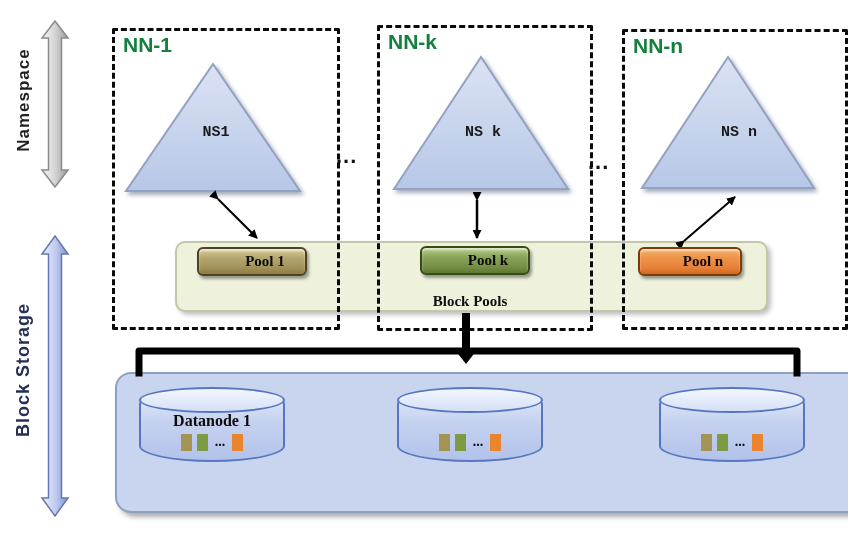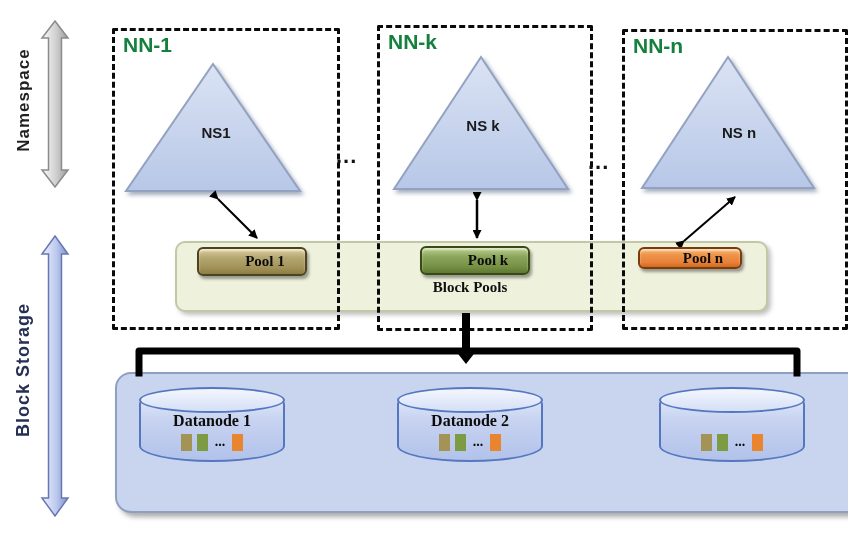--- a/index.html
+++ b/index.html
@@ -18,50 +18,50 @@
   
   .nn-box{
     position:absolute;border:3px dashed #0a0a0a;border-radius:2px;background:transparent;z-index:2;
   }
   .nn-label{
     position:absolute;left:8px;top:2px;font-size:21px;font-weight:bold;color:#15803d;
     font-family:"Liberation Sans",sans-serif;
   }
   .ns-label{
     position:absolute;width:100px;text-align:center;z-index:4;
-    font-family:Liberation Sans, sans-serif;font-weight:bold;font-size:15px;color:#1a1a1a;
+    font-family:Liberation Mono, monospace;font-weight:bold;font-size:15px;color:#1a1a1a;
   }
   .dots{
     position:absolute;font-size:22px;font-weight:bold;color:#111;z-index:2;
     font-family:"Liberation Sans",sans-serif;letter-spacing:1px;
   }
 
   
   #block-pools-band{
     position:absolute;left:175px;top:241px;width:593px;height:71px;z-index:1;
     background:var(--band-bg,#eef1dc);
     border:2px solid #c2c8a6;border-radius:10px;box-sizing:border-box;
     box-shadow:3px 3px 4px rgba(120,120,120,0.45);
   }
   #block-pools-label{
-    position:absolute;left:248px;top:36px;width:90px;text-align:center;
+    position:absolute;left:248px;top:50px;width:90px;text-align:center;
     font-family:"Liberation Serif",serif;font-weight:bold;font-size:15px;color:#101010;
   }
   .pool{
     position:absolute;z-index:4;border-radius:6px;box-sizing:border-box;
     display:flex;align-items:center;justify-content:center;
     font-family:"Liberation Serif",serif;font-weight:bold;font-size:15px;color:#0c0c0c;
     box-shadow:2px 3px 3px rgba(80,80,80,0.55), inset 0 2px 2px rgba(255,255,255,0.55);
     padding-left:26px;
   }
   #pool-1{left:197px;top:247px;width:110px;height:29px;border:2px solid #4e431f;
     background:linear-gradient(180deg,#dbcf9f 0%,#b5a771 35%,#a29258 75%,#8d7d46 100%);}
   #pool-k{left:420px;top:246px;width:110px;height:29px;border:2px solid #394a16;
     background:linear-gradient(180deg,#bccf8e 0%,#8aa65c 35%,#768f44 75%,#5d7a30 100%);}
-  #pool-n{left:638px;top:247px;width:104px;height:22px;border:2px solid #7a3c0c;
+  #pool-n{left:638px;top:247px;width:104px;height:29px;border:2px solid #7a3c0c;
     background:linear-gradient(180deg,#f7b571 0%,#ee9347 35%,#e8813a 75%,#cf6a1c 100%);}
 
   
   #common-storage{
     position:absolute;left:115px;top:372px;width:780px;height:141px;z-index:1;
     background:var(--storage-bg,#c9d5ef);
     border:2px solid #8ea0c2;border-radius:16px;box-sizing:border-box;
     box-shadow:4px 4px 5px rgba(105,105,105,0.55);
   }
   #common-storage-label{
@@ -118,21 +118,21 @@
     <span class="nn-label">NN-k</span>
   </div>
   <div class="nn-box" style="left:622px;top:29px;width:220px;height:295px">
     <span class="nn-label">NN-n</span>
   </div>
 
   <span class="dots" style="left:336px;top:143px">...</span>
   <span class="dots" style="left:588px;top:149px">...</span>
 
   <span class="ns-label" style="left:166px;top:124px">NS1</span>
-  <span class="ns-label" style="left:433px;top:117px">NS k</span>
+  <span class="ns-label" style="left:433px;top:124px">NS k</span>
   <span class="ns-label" style="left:689px;top:124px">NS n</span>
 
   <div class="pool" id="pool-1">Pool 1</div>
   <div class="pool" id="pool-k">Pool k</div>
   <div class="pool" id="pool-n">Pool n</div>
 
   <div id="common-storage">
     <div class="cylinder" style="left:22px">
       <div class="cyl-body"></div>
       <div class="cyl-top"></div>
@@ -140,21 +140,20 @@
       <div class="blk-row">
         <span class="blk tan"></span>
         <span class="blk green"></span>
         <span class="blk-dots">...</span>
         <span class="blk orange"></span>
       </div>
     </div>
     <div class="cylinder" style="left:280px">
       <div class="cyl-body"></div>
       <div class="cyl-top"></div>
-      <div class="cyl-label">Datanode 2</div>
       <div class="blk-row">
         <span class="blk tan"></span>
         <span class="blk green"></span>
         <span class="blk-dots">...</span>
         <span class="blk orange"></span>
       </div>
     </div>
     <div class="cylinder" style="left:542px">
       <div class="cyl-body"></div>
       <div class="cyl-top"></div>

